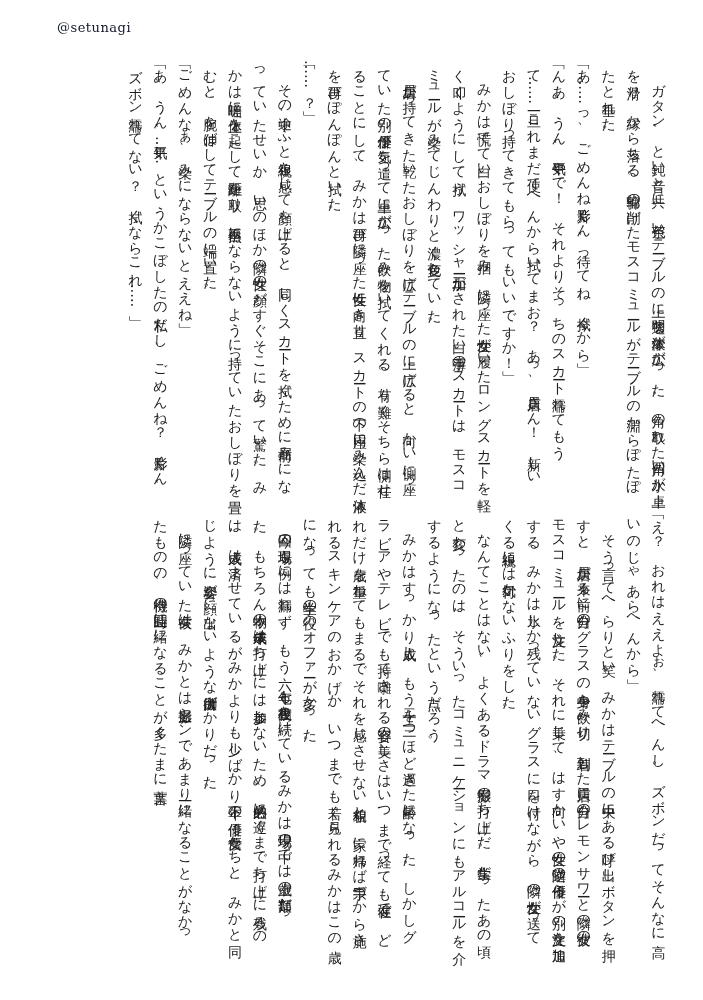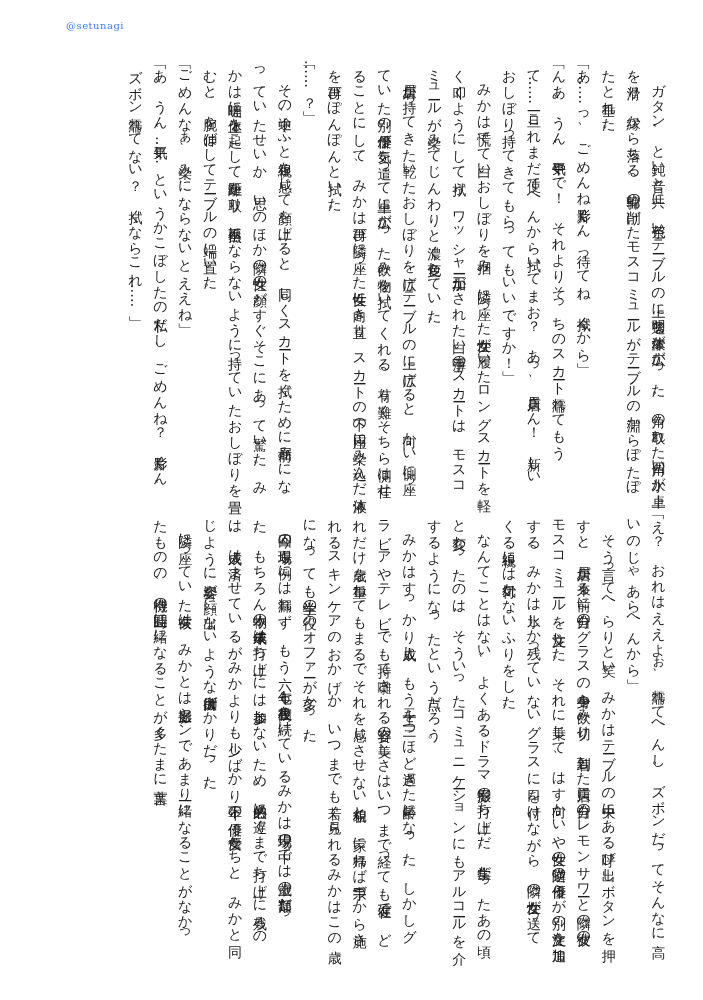--- a/index.html
+++ b/index.html
@@ -10,24 +10,24 @@
     width: 703px;
     height: 1000px;
     position: relative;
     background: #ffffff;
     overflow: hidden;
     font-family: "DejaVu Serif", "Liberation Serif", serif;
   }
   .handle {
     position: absolute;
     top: 20px;
-    left: 66px;
-    font-size: 10px;
+    left: 57px;
+    font-size: 13px;
     letter-spacing: 0.5px;
-    color: #3b82f6;
+    color: #0f172a;
   }
   .v-block {
     position: absolute;
     right: 32px;
     writing-mode: vertical-rl;
     text-orientation: mixed;
     color: #1e1e1e;
     font-size: 14px;
     line-height: 1.78;
     letter-spacing: 0;

